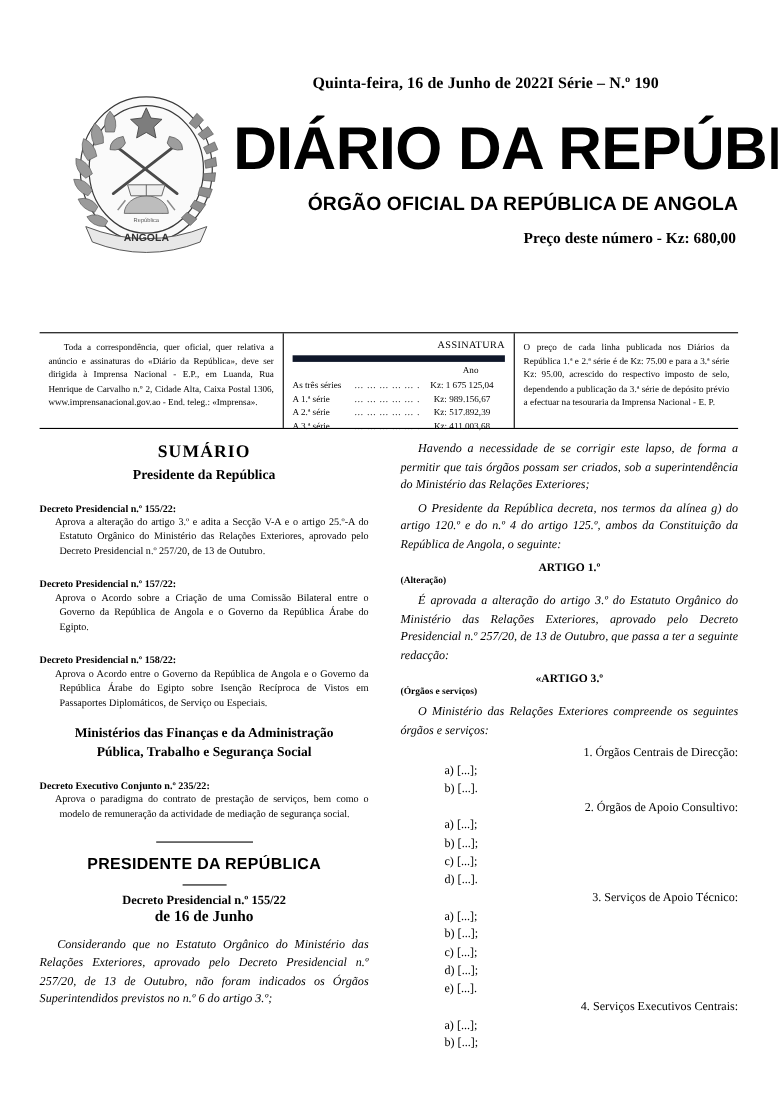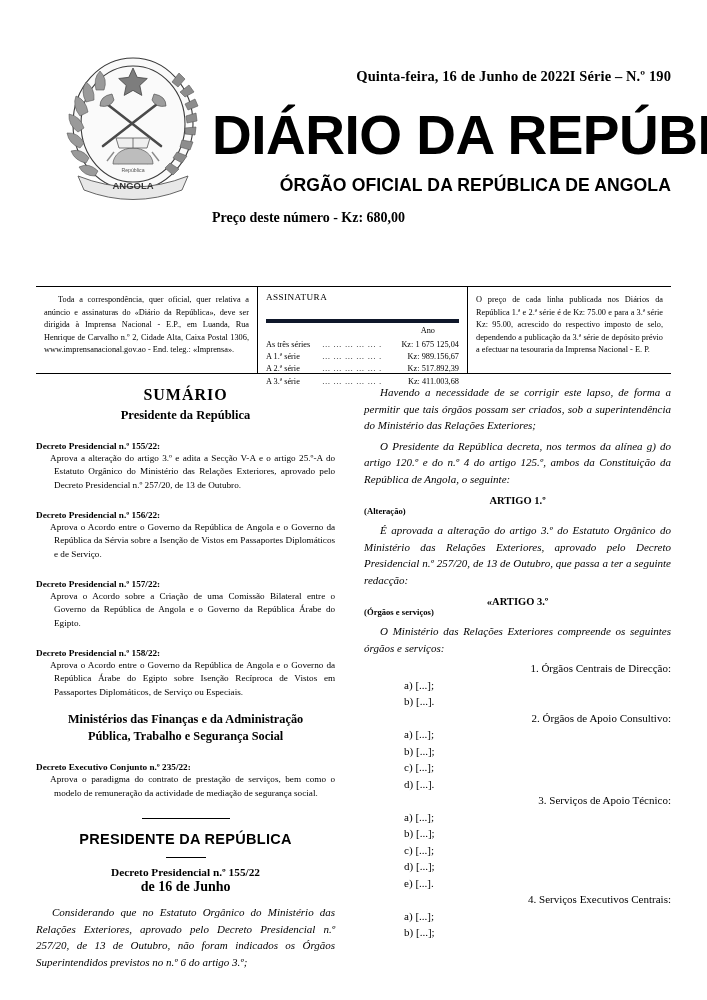--- a/index.html
+++ b/index.html
@@ -24,32 +24,32 @@
   }
 
   
   .masthead {
     position: relative;
     height: 232px;
   }
   .coat {
     position: absolute;
     left: 22px;
-    top: 0;
+    top: 30px;
     width: 150px;
     height: 160px;
   }
   .coat-svg { display:block; }
   .head-right {
     margin-left: 176px;
     position: relative;
   }
   .dateline {
     display: flex;
-    justify-content: flex-end;
+    justify-content: center;
     align-items: baseline;
     font-family: "Liberation Serif", serif;
     font-weight: bold;
     font-size: 14.5px;
     padding-top: 22px;
   }
   .dateline .date { letter-spacing: .1px; }
   .dateline .issue { letter-spacing: .1px; }
   .title-main {
     font-family: "Liberation Sans", sans-serif;
@@ -64,61 +64,61 @@
   .title-sub {
     font-family: "Liberation Sans", sans-serif;
     font-weight: bold;
     font-size: 17.6px;
     text-align: right;
     margin-top: 12px;
     letter-spacing: .1px;
     white-space: nowrap;
   }
   .price-line {
-    text-align: left;
+    text-align: right;
     font-weight: bold;
     font-size: 14px;
     margin-top: 14px;
     padding-right: 2px;
   }
 
   
   .infobar {
     display: flex;
     border-top: 1px solid #000;
     border-bottom: 1px solid #000;
-    margin-top: 8px;
+    margin-top: 24px;
     height: 88px;
     box-sizing: border-box;
   }
   .infobar .col {
     box-sizing: border-box;
     padding: 7px 8px 5px 8px;
     font-size: 8.3px;
     line-height: 1.52;
     text-align: justify;
   }
   .col-left { width: 222px; border-right: 1px solid #000; }
   .col-mid  { width: 210px; border-right: 1px solid #000; padding-top: 4px !important; }
   .col-right{ width: 203px; }
   .col-left p { margin: 0; text-indent: 14px; }
   .assin-title {
-    text-align: left;
+    text-align: right;
     font-variant: small-caps;
     font-size: 9.2px;
     letter-spacing: .4px;
-    border-bottom: 4px solid #0f172a;
-    padding-bottom: 14px;
+    border-bottom: 6px solid #0f172a;
+    padding-bottom: 2px;
     margin-bottom: 2px;
   }
   .assin-ano { text-align: right; font-size: 8.3px; padding-right: 24px; margin-bottom: 1px;}
   .assin-row { display: flex; font-size: 8.3px; line-height: 1.5; }
   .assin-row .lbl { width: 56px; }
   .assin-row .dots { flex: 1; text-align: center; letter-spacing: .5px; overflow:hidden; white-space:nowrap;}
-  .assin-row .val { width: 78px; text-align: right; }
+  .assin-row .val { width: 78px; text-align: center; }
   .col-right p { margin: 0; text-align: justify; }
 
   
   .columns {
     display: flex;
     margin-top: 10px;
     height: 600px;
   }
   .col-a { width: 308px; padding-right: 14px; }
   .col-divider { width: 1px; background: transparent; }
@@ -331,24 +331,20 @@
 
     <div class="col-a">
       <div class="sumario-title">SUMÁRIO</div>
       <div class="sumario-sub">Presidente da República</div>
 
       <div>
         <div class="decree-head">Decreto Presidencial n.º 155/22:</div>
         <div class="decree-body">Aprova a alteração do artigo 3.º e adita a Secção V-A e o artigo 25.º-A do Estatuto Orgânico do Ministério das Relações Exteriores, aprovado pelo Decreto Presidencial n.º 257/20, de 13 de Outubro.</div>
       </div>
       <div>
-        <div class="decree-head">Decreto Presidencial n.º 156/22:</div>
-        <div class="decree-body">Aprova o Acordo entre o Governo da República de Angola e o Governo da República da Sérvia sobre a Isenção de Vistos em Passaportes Diplomáticos e de Serviço.</div>
-      </div>
-      <div>
         <div class="decree-head">Decreto Presidencial n.º 157/22:</div>
         <div class="decree-body">Aprova o Acordo sobre a Criação de uma Comissão Bilateral entre o Governo da República de Angola e o Governo da República Árabe do Egipto.</div>
       </div>
       <div>
         <div class="decree-head">Decreto Presidencial n.º 158/22:</div>
         <div class="decree-body">Aprova o Acordo entre o Governo da República de Angola e o Governo da República Árabe do Egipto sobre Isenção Recíproca de Vistos em Passaportes Diplomáticos, de Serviço ou Especiais.</div>
       </div>
 
       <div class="ministry-head">Ministérios das Finanças e da Administração Pública, Trabalho e Segurança Social</div>
 

